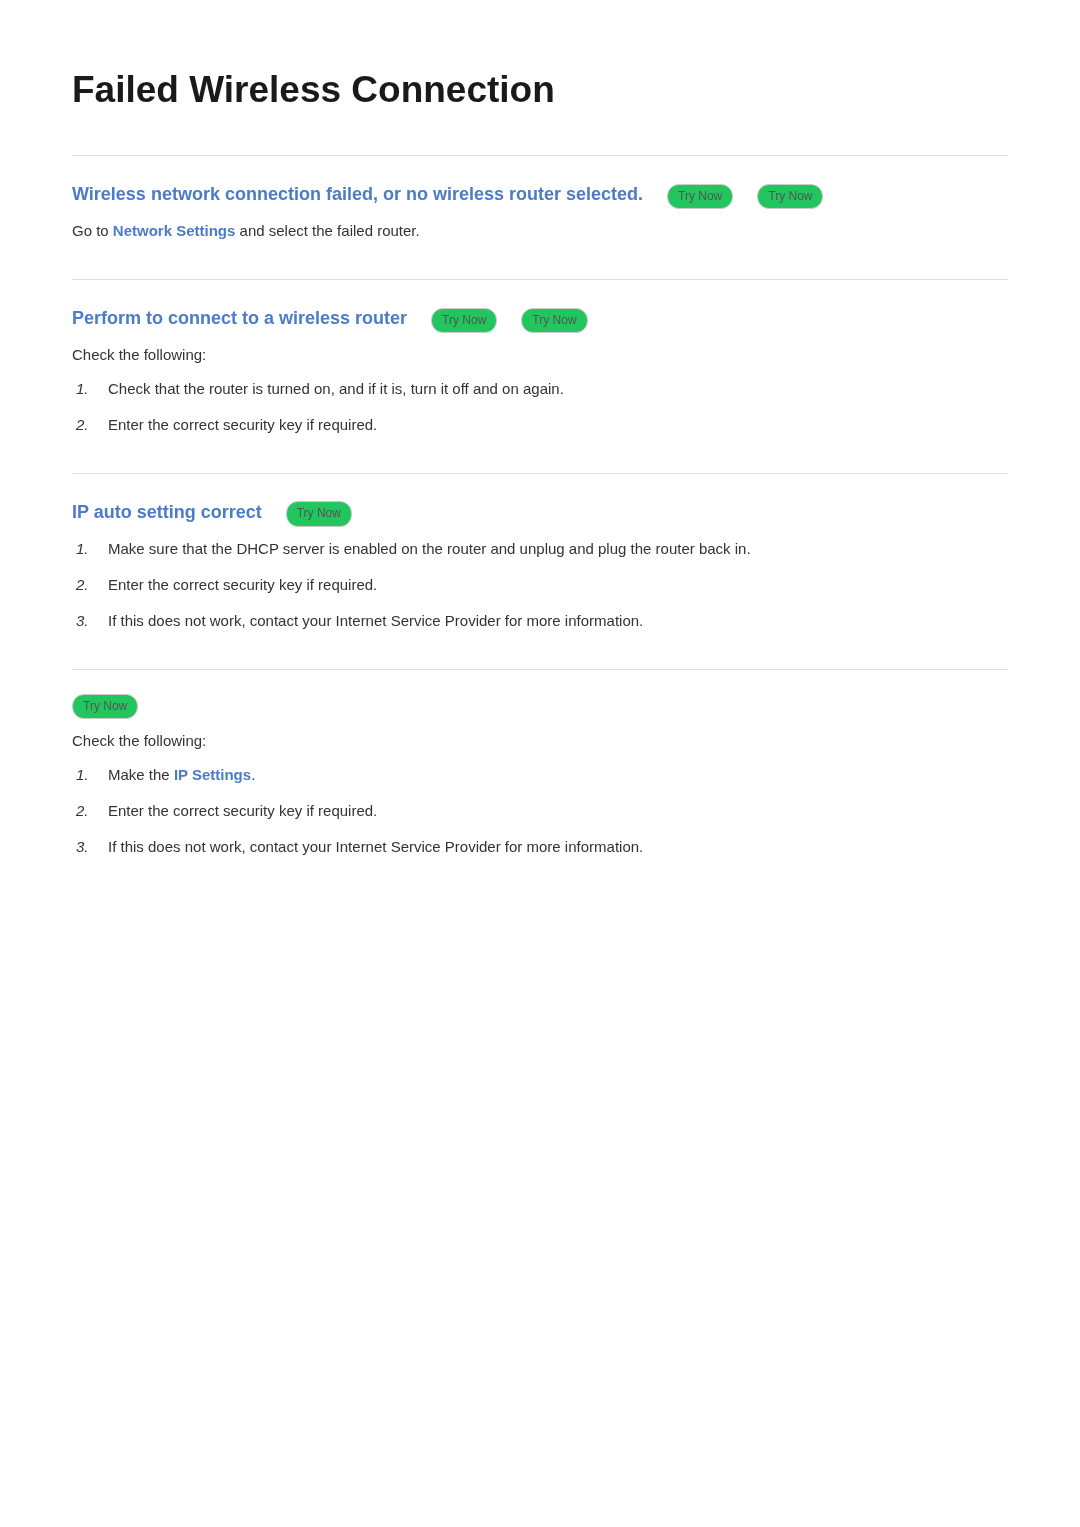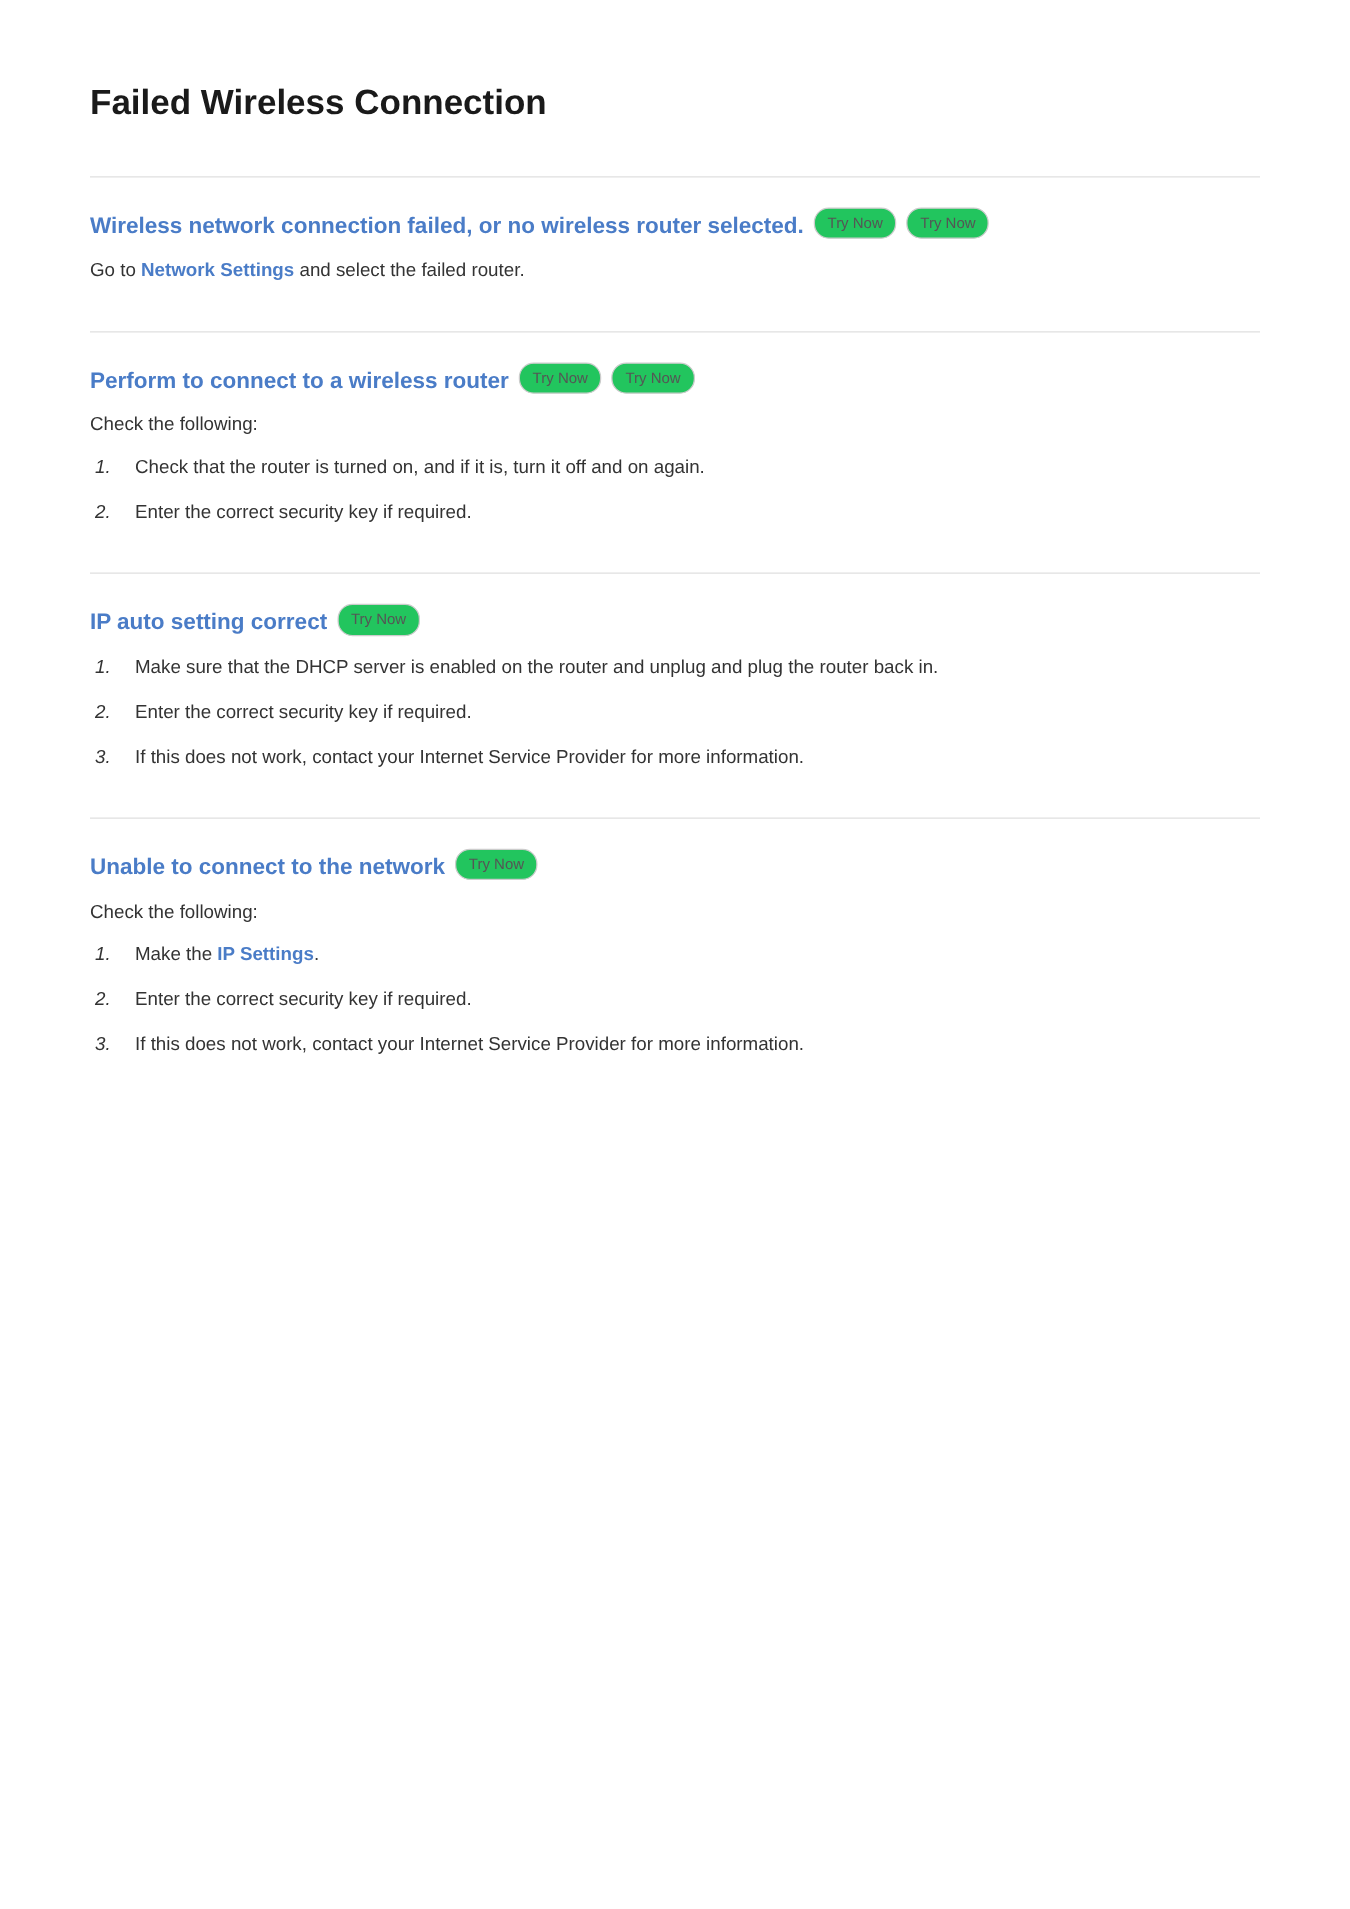--- a/index.html
+++ b/index.html
@@ -13,38 +13,38 @@
       font-family: 'Segoe UI', Arial, sans-serif;
       font-size: 15px;
       color: #222222;
       width: 1080px;
       min-height: 1527px;
       padding: 60px 72px;
       line-height: 1.6;
     }
 
     .page-title {
-      font-size: 28px;
+      font-size: 37px;
       font-weight: 600;
       color: #1a1a1a;
       margin-bottom: 36px;
     }
 
     .section {
       margin-bottom: 36px;
     }
 
     .section-title {
       font-size: 18px;
       font-weight: 600;
       color: #4a7cc7;
       margin-bottom: 10px;
       display: flex;
-      align-items: flex-start;
-      gap: 8px;
+      align-items: flex-end;
+      gap: 24px;
       flex-wrap: wrap;
     }
 
     .section-divider {
       border: none;
       border-top: 1px solid #e0e0e0;
       margin-bottom: 24px;
     }
 
     .try-now-btn {
@@ -159,21 +159,20 @@
       <span class="list-number">3.</span>
       <span class="list-content">If this does not work, contact your Internet Service Provider for more information.</span>
     </li>
   </ol>
 </div>
 
 <hr class="section-divider">
 
 <div class="section">
   <div class="section-title">
-    <span>Unable to connect to the network</span>
     <button class="try-now-btn">Try Now</button>
   </div>
   <p class="body-text">Check the following:</p>
   <ol class="ordered-list">
     <li>
       <span class="list-number">1.</span>
       <span class="list-content">
         <span>Make the </span><a class="link">IP Settings</a><span>.</span>
       </span>
     </li>

